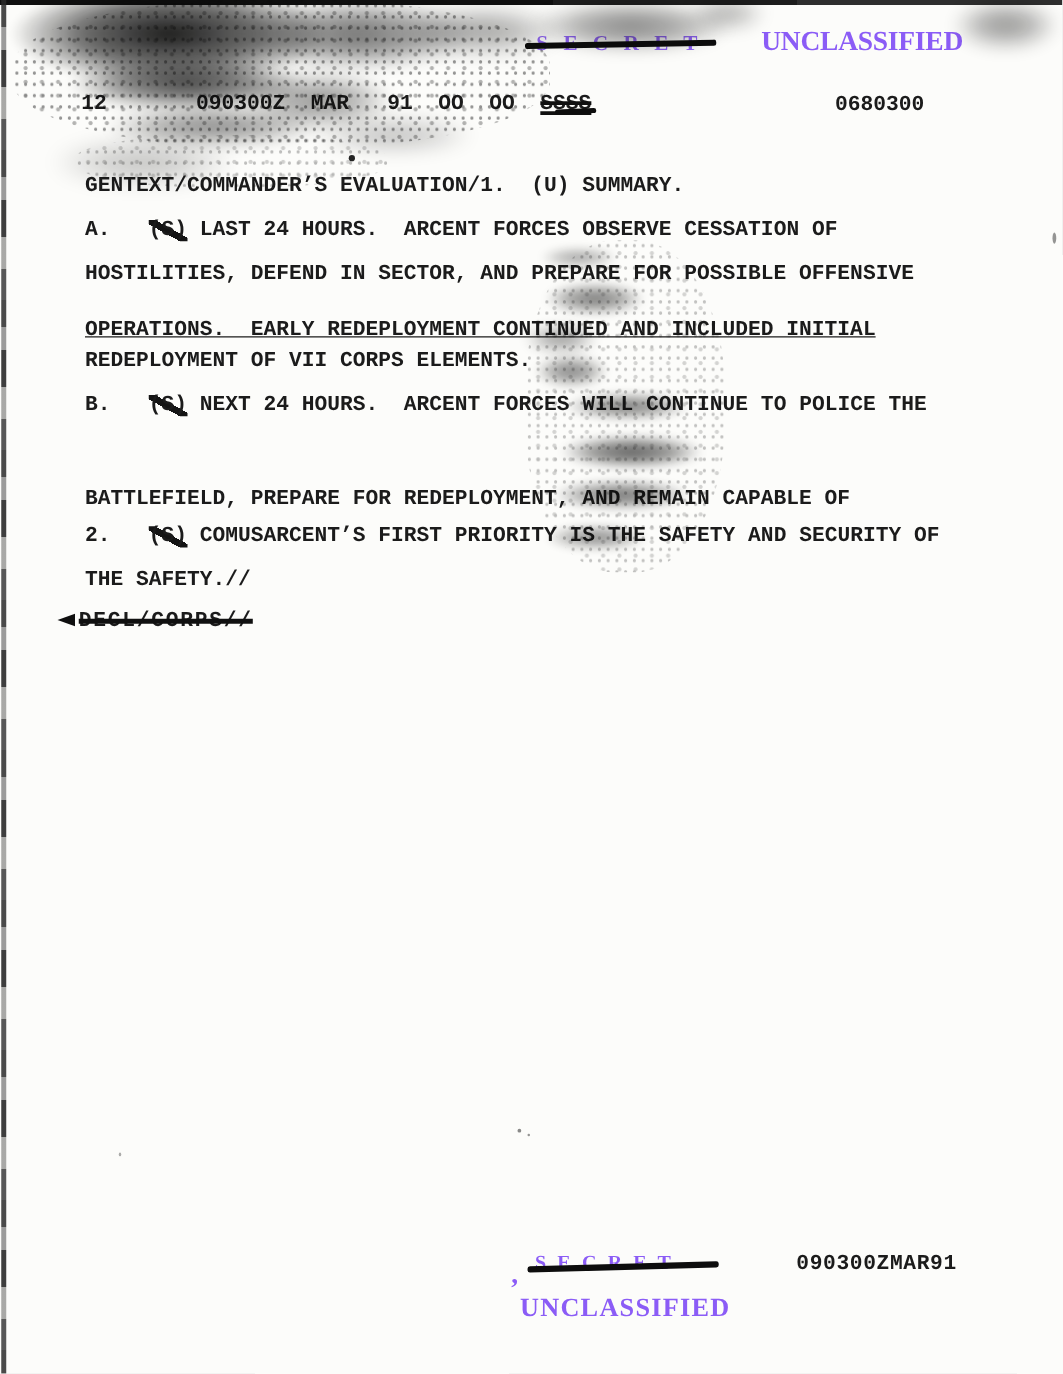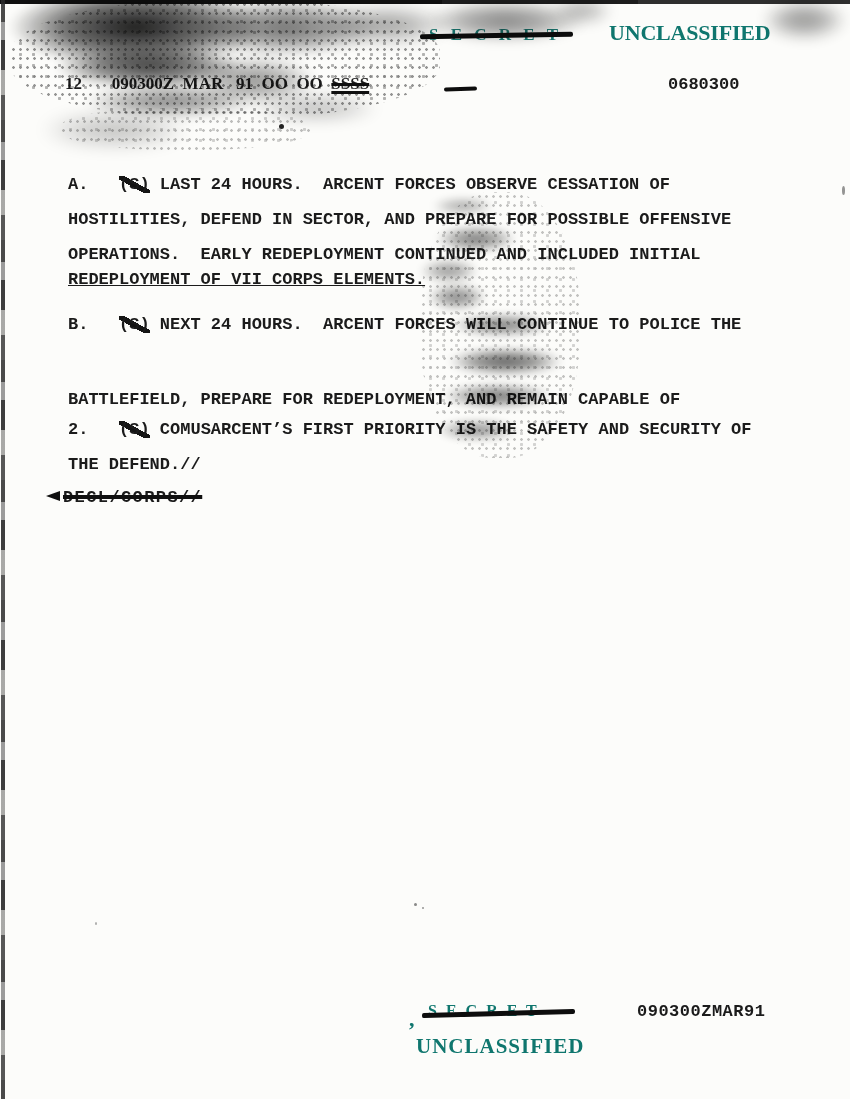--- a/index.html
+++ b/index.html
@@ -7,21 +7,21 @@
     position:relative;width:850px;height:1099px;margin:0 auto;
     background:#fcfcfa;overflow:hidden;
     font-family:"Liberation Mono",monospace;color:#1a1a1a;
   }
   .abs{position:absolute;}
   .mono{
     font-family:"Liberation Mono",monospace;font-weight:700;
     font-size:17px;line-height:1;white-space:pre;color:#1b1b1b;
   }
   .serifstamp{
-    font-family:"Liberation Serif",serif;font-weight:700;color:#0f766e;
+    font-family:"Liberation Serif",serif;font-weight:700;color:#8b5cf6;
     line-height:1;white-space:pre;
   }
   .bodyline{left:68px;}
   .struck-s{
     display:inline-block;
     background-image:linear-gradient(to top right,
       transparent 40%, #141414 40%, #141414 58%, transparent 58%);
   }
   .sss{
     text-decoration:underline line-through;
@@ -71,38 +71,39 @@
 <div id="page">
 
   <div class="abs edge-top"></div>
   <div class="abs edge-left"></div>
 
   <div class="abs serifstamp" style="left:429px;top:26px;font-size:17px;letter-spacing:4px;opacity:.95;">S E C R E T</div>
   <div class="abs strikebar" style="left:420px;top:33px;width:153px;height:5px;transform:rotate(-1deg);"></div>
 
   <div class="abs serifstamp" style="left:609px;top:22px;font-size:22px;letter-spacing:-0.2px;">UNCLASSIFIED</div>
 
-  <div class="abs mono" style="left:65px;top:75px;font-family:Liberation Serif, serif;"><span>12       090300Z  MAR   91  OO  OO  </span><span class="sss">SSSS</span></div>
+  <div class="abs mono" style="left:65px;top:75px;"><span>12       090300Z  MAR   91  OO  OO  </span><span class="sss">SSSS</span></div>
   <div class="abs strikebar" style="left:444px;top:87px;width:33px;height:3.5px;transform:rotate(-2deg);"></div>
   <div class="abs mono" style="left:668px;top:76px;">0680300</div>
 
+  <div class="abs mono bodyline" style="top:141px;">GENTEXT/COMMANDER’S EVALUATION/1.  (U) SUMMARY.</div>
 
   <div class="abs mono bodyline" style="top:176px;"><span>A.   </span><span class="struck-s">(S)</span><span> LAST 24 HOURS.  ARCENT FORCES OBSERVE CESSATION OF</span></div>
 
   <div class="abs mono bodyline" style="top:211px;">HOSTILITIES, DEFEND IN SECTOR, AND PREPARE FOR POSSIBLE OFFENSIVE</div>
-  <div class="abs mono bodyline" style="top:246px;">OPERATIONS.  EARLY REDEPLOYMENT CONTINUED AND INCLUDED INITIAL</div>
-  <div class="abs mono bodyline" style="top:271px;text-decoration:underline;">REDEPLOYMENT OF VII CORPS ELEMENTS.</div>
+  <div class="abs mono bodyline" style="top:256px;text-decoration:underline;">OPERATIONS.  EARLY REDEPLOYMENT CONTINUED AND INCLUDED INITIAL</div>
+  <div class="abs mono bodyline" style="top:281px;">REDEPLOYMENT OF VII CORPS ELEMENTS.</div>
 
   <div class="abs mono bodyline" style="top:316px;"><span>B.   </span><span class="struck-s">(S)</span><span> NEXT 24 HOURS.  ARCENT FORCES WILL CONTINUE TO POLICE THE</span></div>
 
   <div class="abs mono bodyline" style="top:351px;margin-top:40px;">BATTLEFIELD, PREPARE FOR REDEPLOYMENT, AND REMAIN CAPABLE OF</div>
 
   <div class="abs mono bodyline" style="top:421px;"><span>2.   </span><span class="struck-s">(S)</span><span> COMUSARCENT’S FIRST PRIORITY IS THE SAFETY AND SECURITY OF</span></div>
 
-  <div class="abs mono bodyline" style="top:456px;">THE DEFEND.//</div>
+  <div class="abs mono bodyline" style="top:456px;">THE SAFETY.//</div>
 
   <div class="abs arrow-left" style="left:46px;top:491px;"></div>
   <div class="abs mono decl" style="left:63px;top:489px;">DECL/CORPS//</div>
 
   <div class="abs serifstamp" style="left:428px;top:1003px;font-size:16px;letter-spacing:2.5px;">S E C R E T</div>
   <div class="abs strikebar" style="left:422px;top:1011px;width:153px;height:4.5px;transform:rotate(-1.6deg);"></div>
   <div class="abs mono" style="left:637px;top:1003px;letter-spacing:0.5px;">090300ZMAR91</div>
   <div class="abs serifstamp" style="left:409px;top:1008px;font-size:22px;">,</div>
   <div class="abs serifstamp" style="left:416px;top:1036px;font-size:21px;letter-spacing:1px;">UNCLASSIFIED</div>
 

